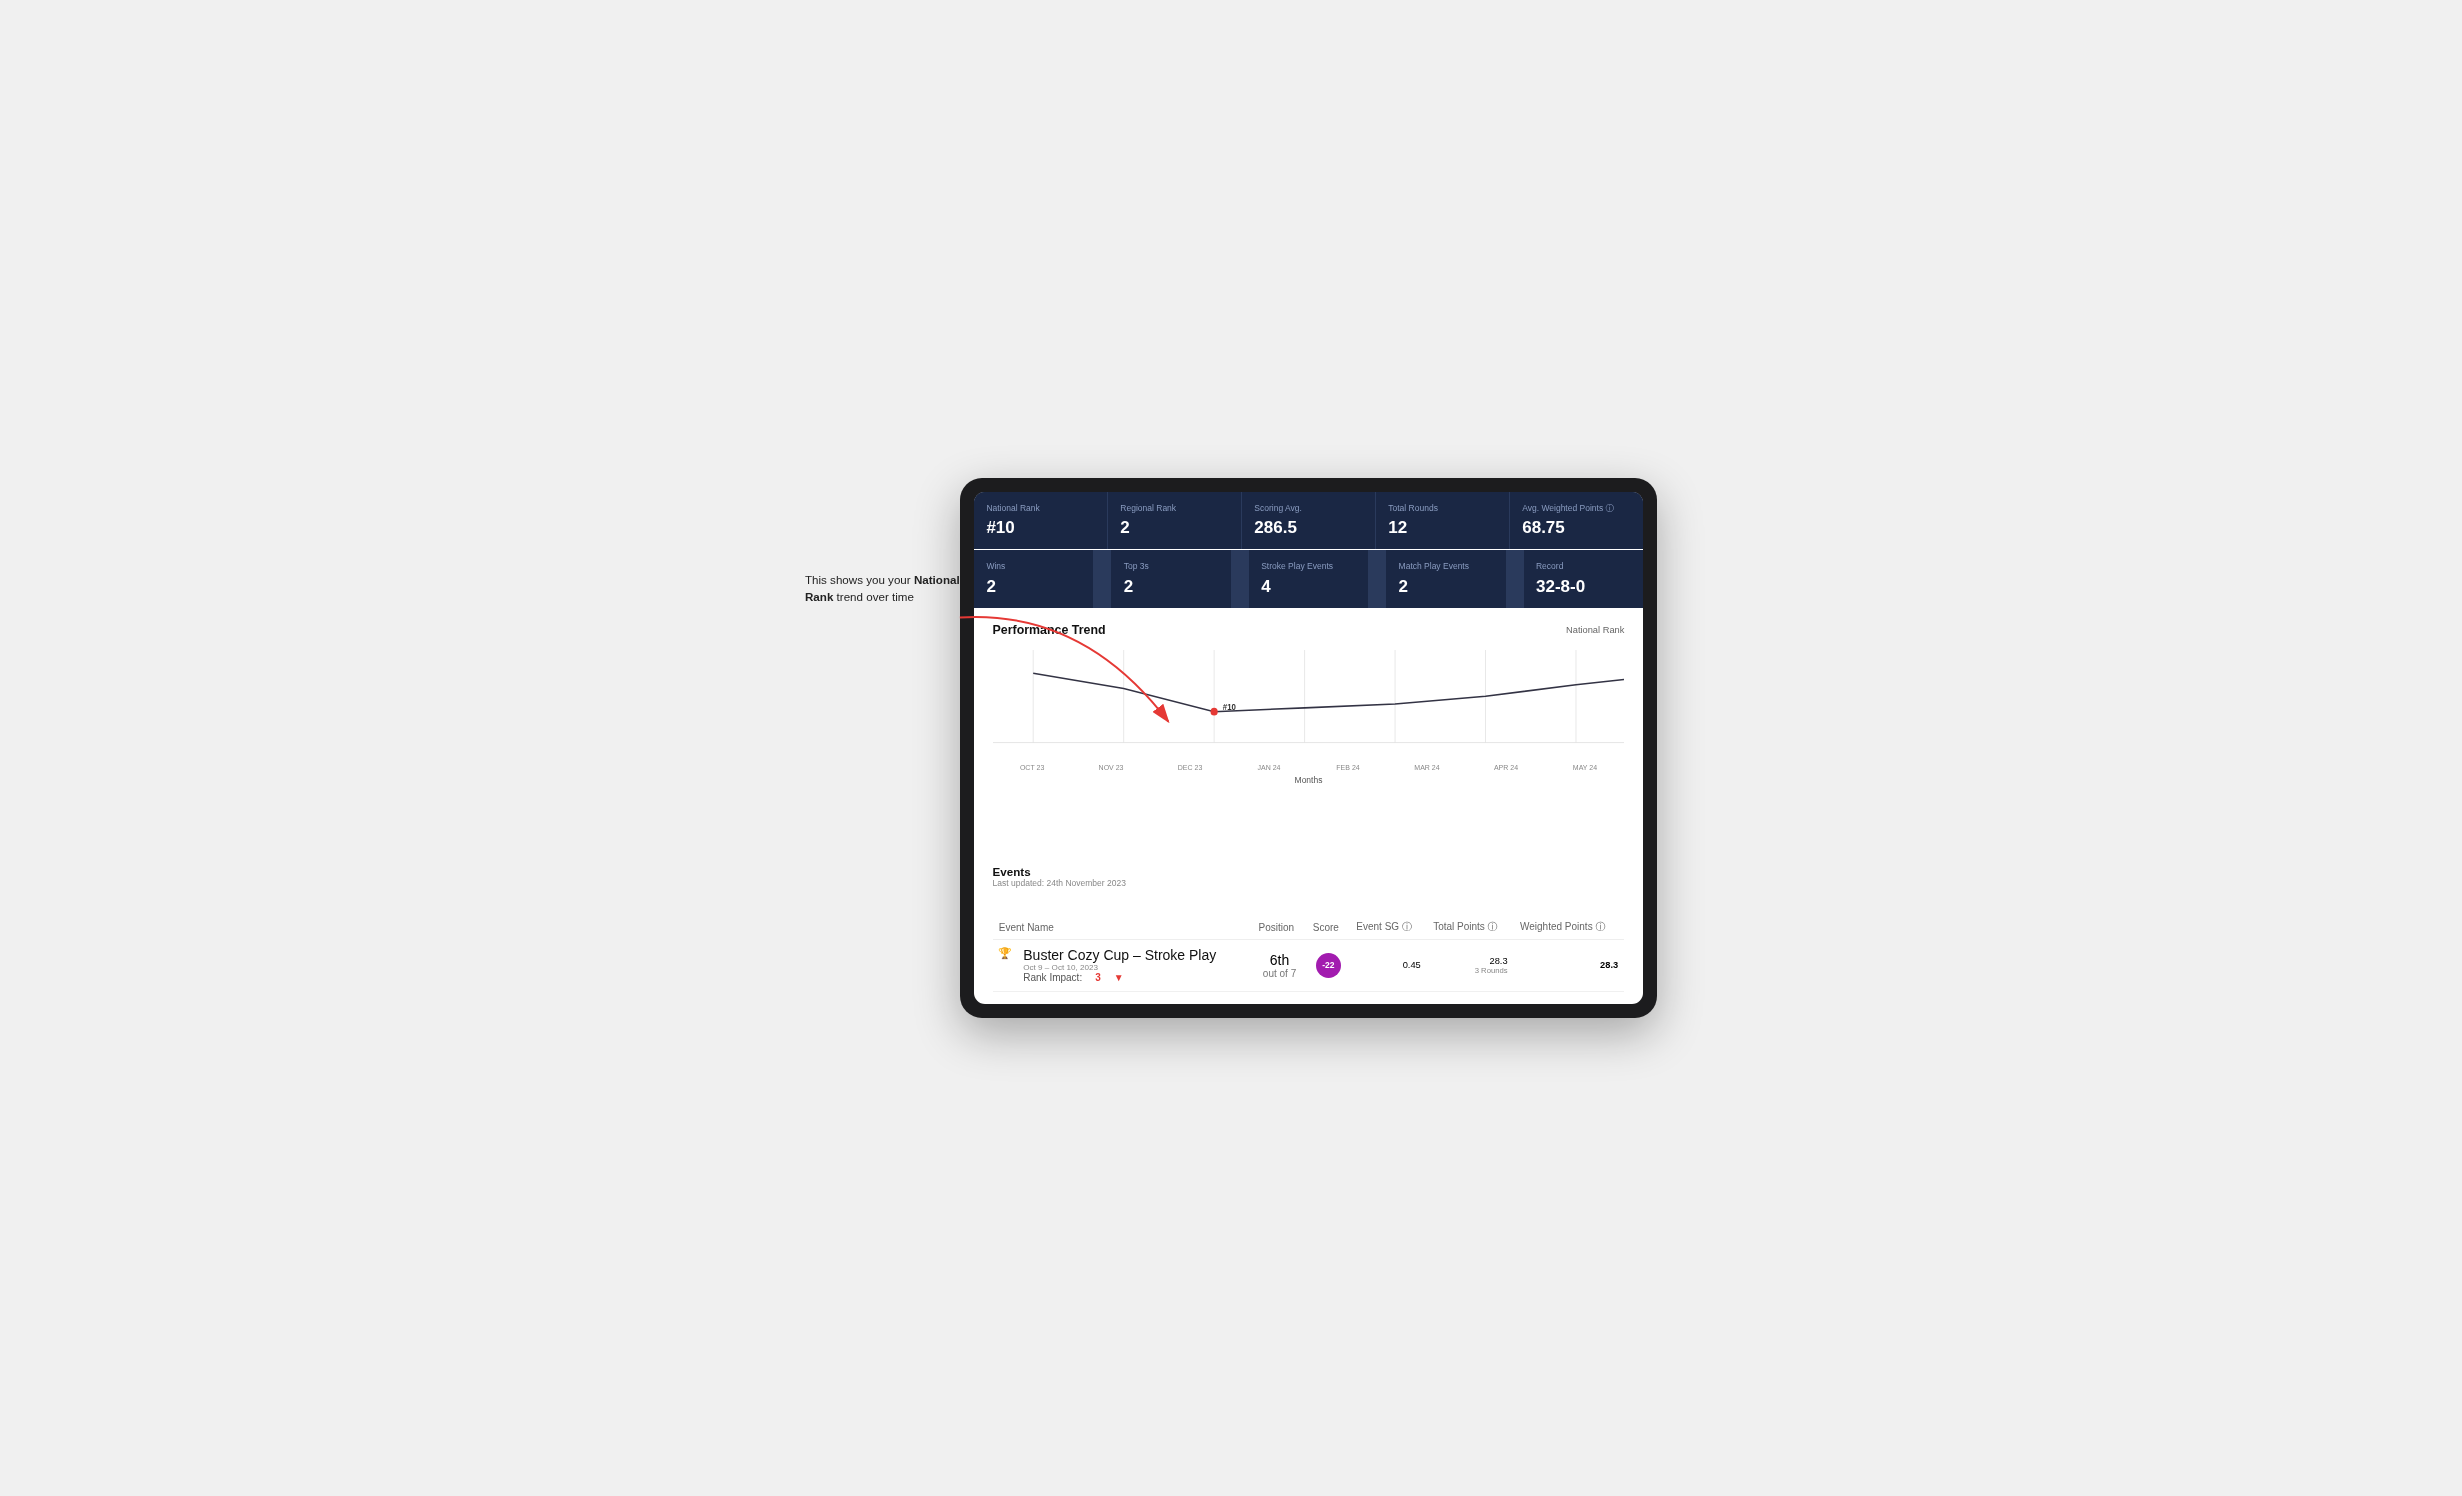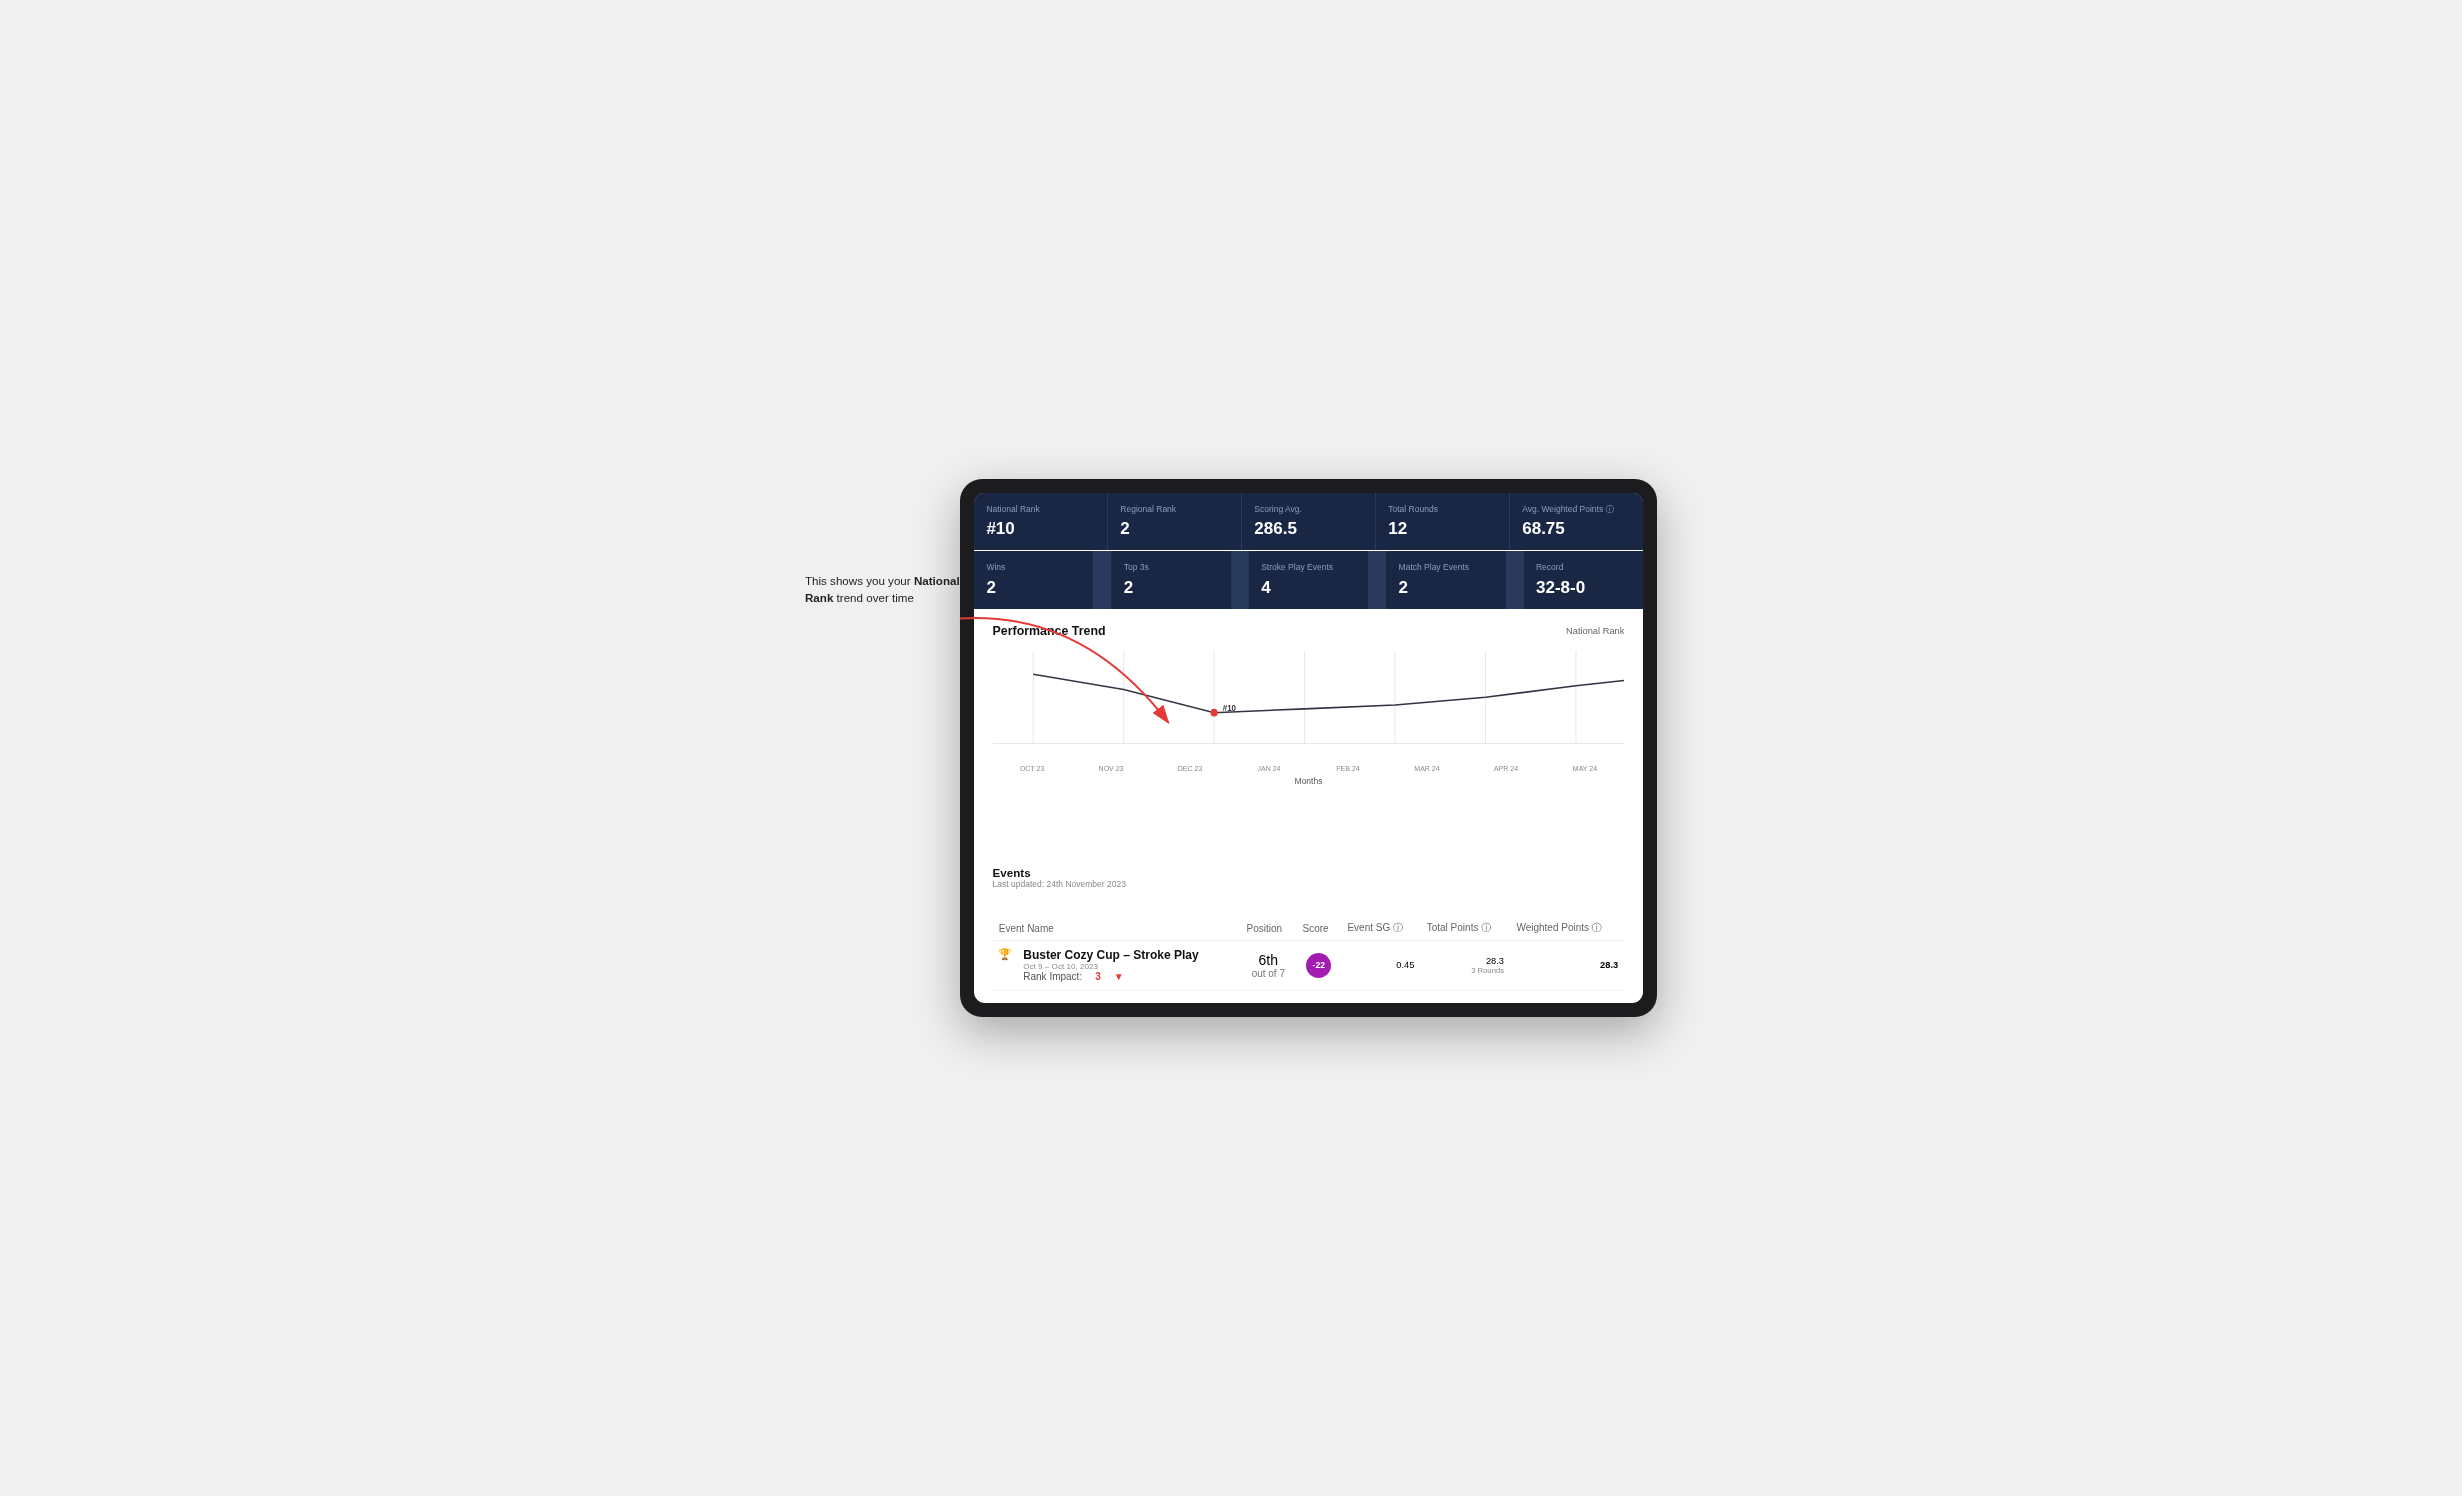--- a/index.html
+++ b/index.html
@@ -153,22 +153,22 @@
       font-weight: 500;
       padding: 4.6px 6.2px;
       border-bottom: 0.8px solid #eee;
     }
     .events-table td {
       padding: 7.7px 6.2px;
       vertical-align: middle;
       border-bottom: 0.8px solid #f0f0f0;
     }
     .event-name {
-      font-size: 12px;
-      font-weight: 700;
+      font-size: 14px;
+      font-weight: 400;
       color: #111;
     }
     .event-date {
       font-size: 8.1px;
       color: #888;
     }
     .event-rank-impact {
       font-size: 10px;
       color: #555;
       display: flex;

